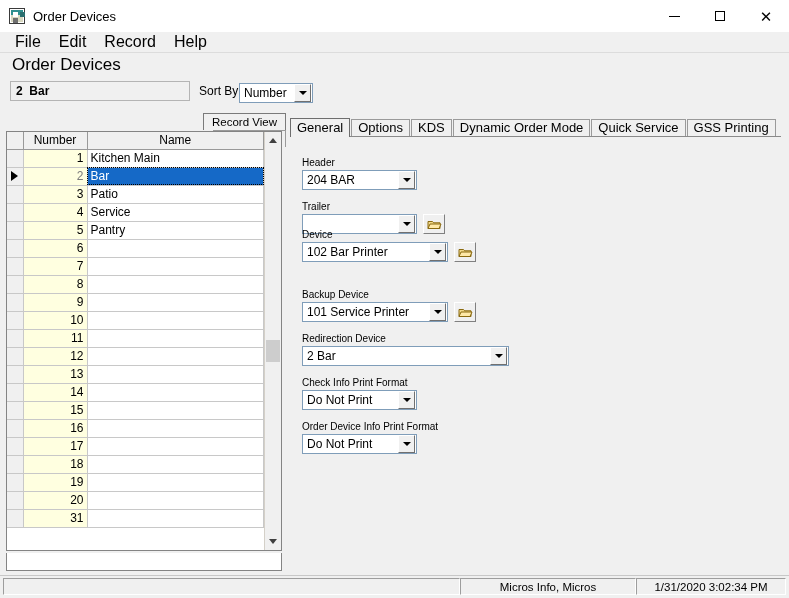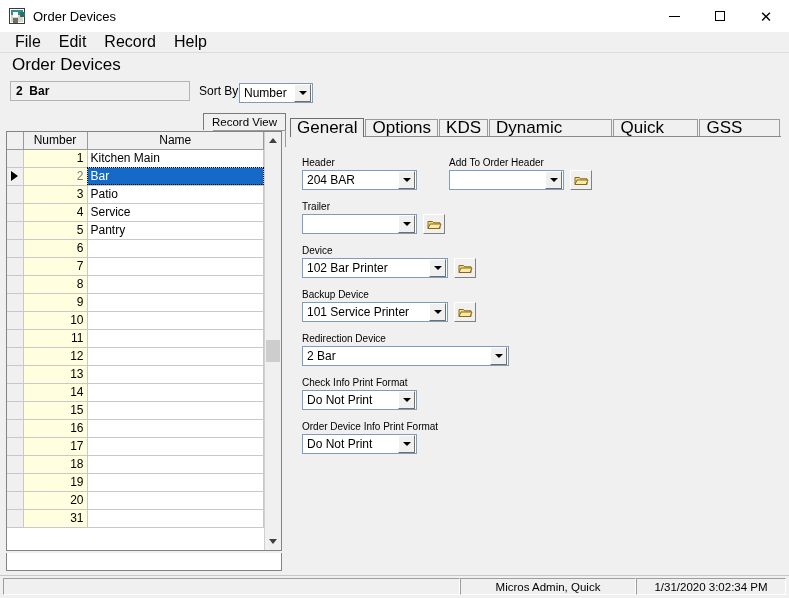--- a/index.html
+++ b/index.html
@@ -326,21 +326,21 @@
     position: absolute;
     left: 2px; top: 5px; right: 8px;
     height: 19px;
     display: flex;
     align-items: flex-end;
     border-bottom: 1px solid #8a8a8a;
   }
   .ptab {
     height: 17px;
     padding: 0 6px;
-    font-size: 17px;
+    font-size: 13px;
     line-height: 16px;
     background: #f0f0f0;
     border: 1px solid #9a9a9a;
     border-bottom: none;
     margin-right: 1px;
     color: #000;
   }
   .ptab.active {
     height: 19px;
     line-height: 18px;
@@ -758,39 +758,20 @@
           <div class="row">
             <div class="combo" style="width:115px;">
               <span class="txt">204  BAR</span>
               <span class="arrowbox">
                   <i class="tri-down"></i>
                 </span>
             </div>
           </div>
         </div>
 
-        <div class="fld" style="left:159px; top:20px;">
-          <div class="lbl">Add To Order Header</div>
-          <div class="row">
-            <div class="combo" style="width:115px;">
-              <span class="txt"></span>
-              <span class="arrowbox">
-                  <i class="tri-down"></i>
-                </span>
-            </div>
-            <div class="browse-btn">
-              <span class="folder">
-                <svg width="15" height="11" viewBox="0 0 15 11">
-                    <path d="M1 2.5 h4.5 l1.2 1.3 h6.3 v5.7 H1 z" fill="#f2d98a" stroke="#8a6a10"></path>
-                    <path d="M3 5 h11 l-2 4.5 H1 z" fill="#ffe9a8" stroke="#8a6a10"></path>
-                  </svg>
-              </span>
-            </div>
-          </div>
-        </div>
 
         <div class="fld" style="left:12px; top:64px;">
           <div class="lbl">Trailer</div>
           <div class="row">
             <div class="combo" style="width:115px;">
               <span class="txt"></span>
               <span class="arrowbox">
                   <i class="tri-down"></i>
                 </span>
             </div>
@@ -798,21 +779,21 @@
               <span class="folder">
                 <svg width="15" height="11" viewBox="0 0 15 11">
                     <path d="M1 2.5 h4.5 l1.2 1.3 h6.3 v5.7 H1 z" fill="#f2d98a" stroke="#8a6a10"></path>
                     <path d="M3 5 h11 l-2 4.5 H1 z" fill="#ffe9a8" stroke="#8a6a10"></path>
                   </svg>
               </span>
             </div>
           </div>
         </div>
 
-        <div class="fld" style="left:12px; top:108px;">
+        <div class="fld" style="left:12px; top:92px;">
           <div class="lbl">Device</div>
           <div class="row">
             <div class="combo" style="width:146px;">
               <span class="txt">102  Bar Printer</span>
               <span class="arrowbox">
                   <i class="tri-down"></i>
                 </span>
             </div>
             <div class="browse-btn">
               <span class="folder">
@@ -880,17 +861,17 @@
             </div>
           </div>
         </div>
 
       </div>
     </div>
   </div>
 
   <div class="statusbar">
     <div class="sb-cell sb-main"></div>
-    <div class="sb-cell sb-user">Micros Admin, Quick</div>
+    <div class="sb-cell sb-user">Micros Info, Micros</div>
     <div class="sb-cell sb-date">1/31/2020 3:02:34 PM</div>
   </div>
 
 </div>
 
 </body></html>

